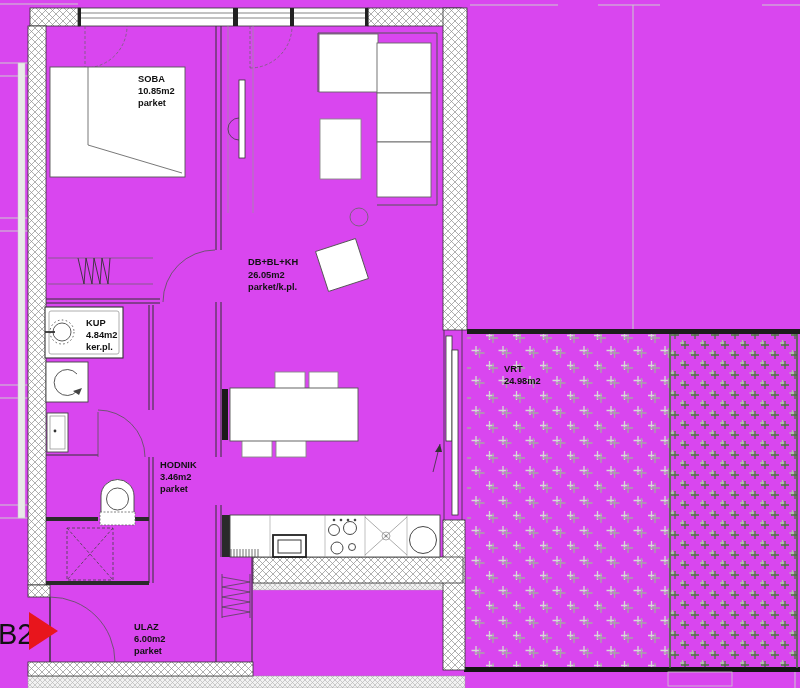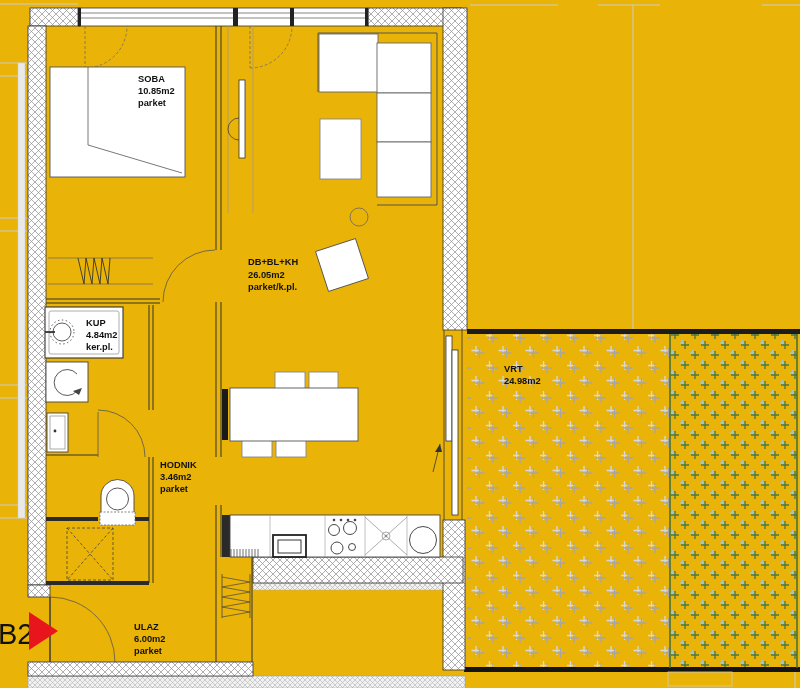--- a/index.html
+++ b/index.html
@@ -1,16 +1,16 @@
 <!DOCTYPE html>
 <html><head>
 <meta charset="utf-8">
 <style>
   html,body{margin:0;padding:0;background:#fff;}
-  .plan-wrap{position:relative;width:800px;height:688px;background:#eab308;overflow:hidden;}
+  .plan-wrap{position:relative;width:800px;height:688px;background:#d946ef;overflow:hidden;}
   svg{display:block;}
   text{font-family:"Liberation Sans","DejaVu Sans",sans-serif;}
   .room-label{font-size:9.3px;font-weight:bold;fill:#111;}
   .unit-label{font-size:29px;fill:#111;}
 </style>
 </head>
 <body>
 
 <div class="plan-wrap">
 <svg width="800" height="688" viewBox="0 0 800 688">

